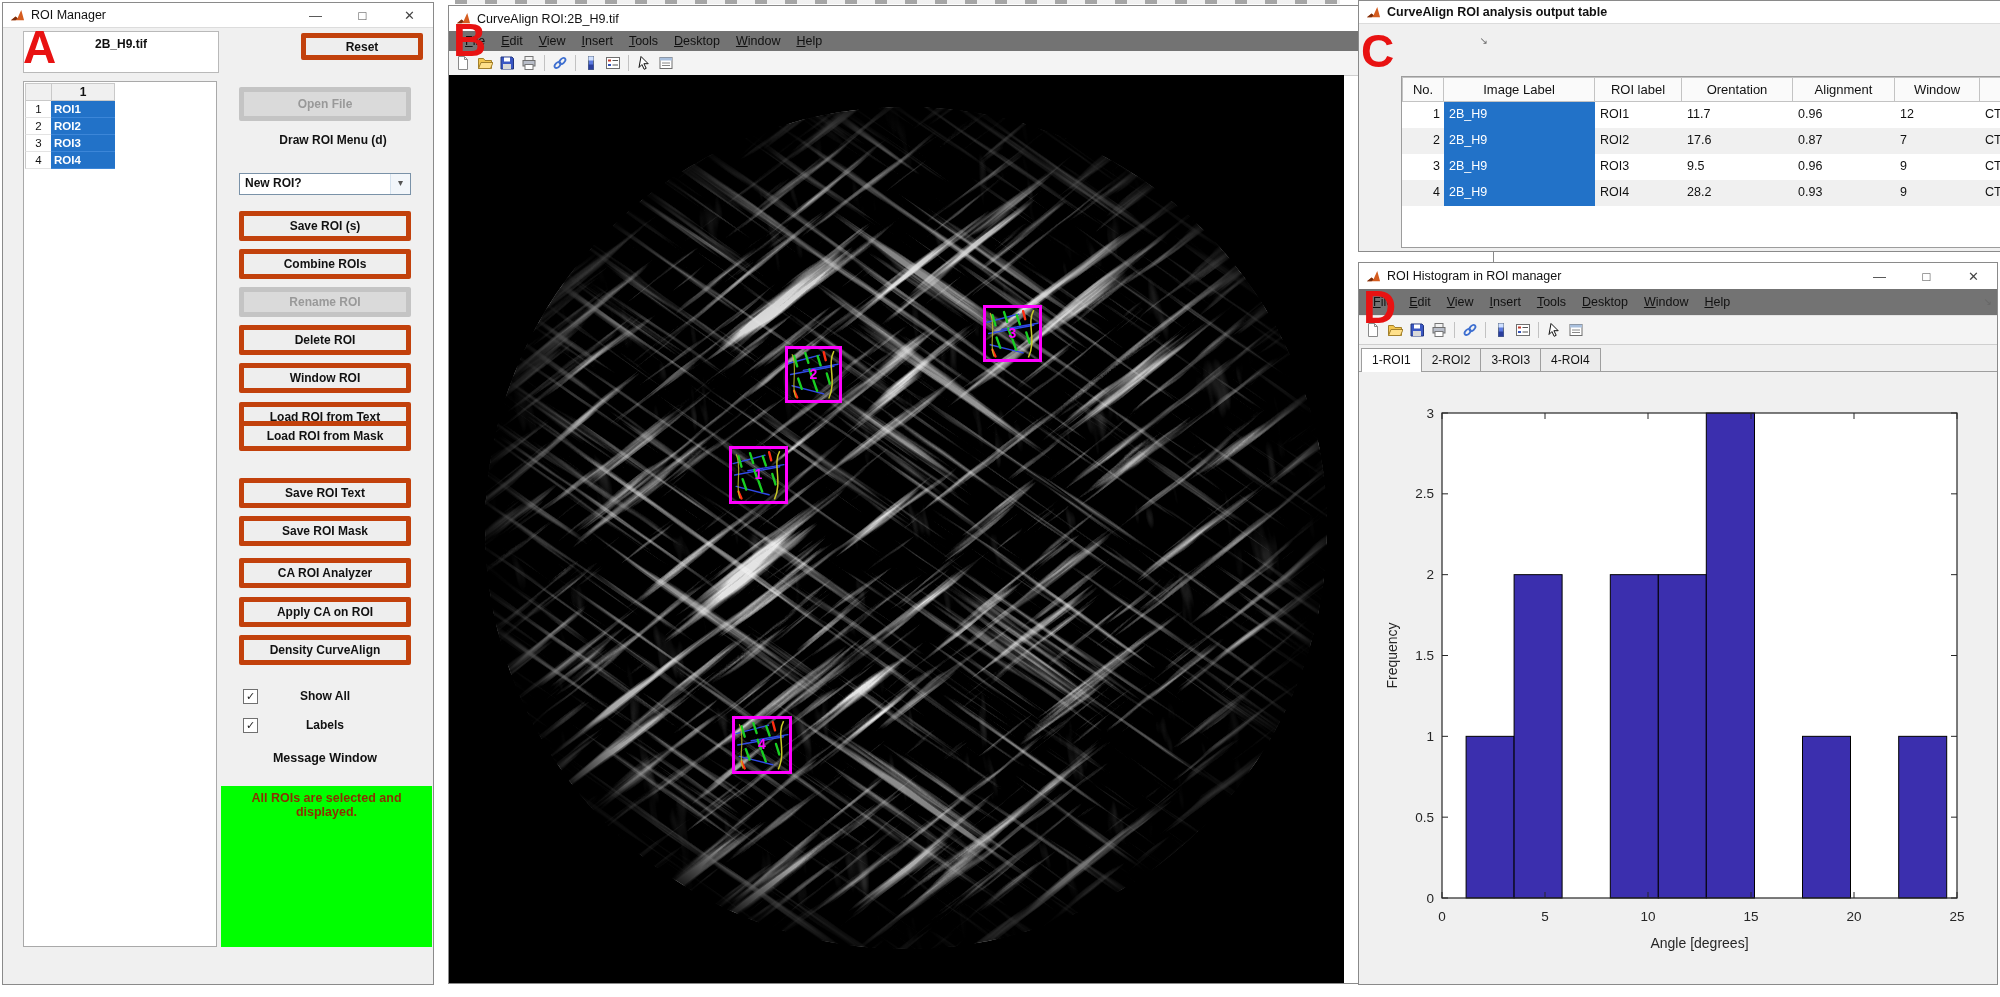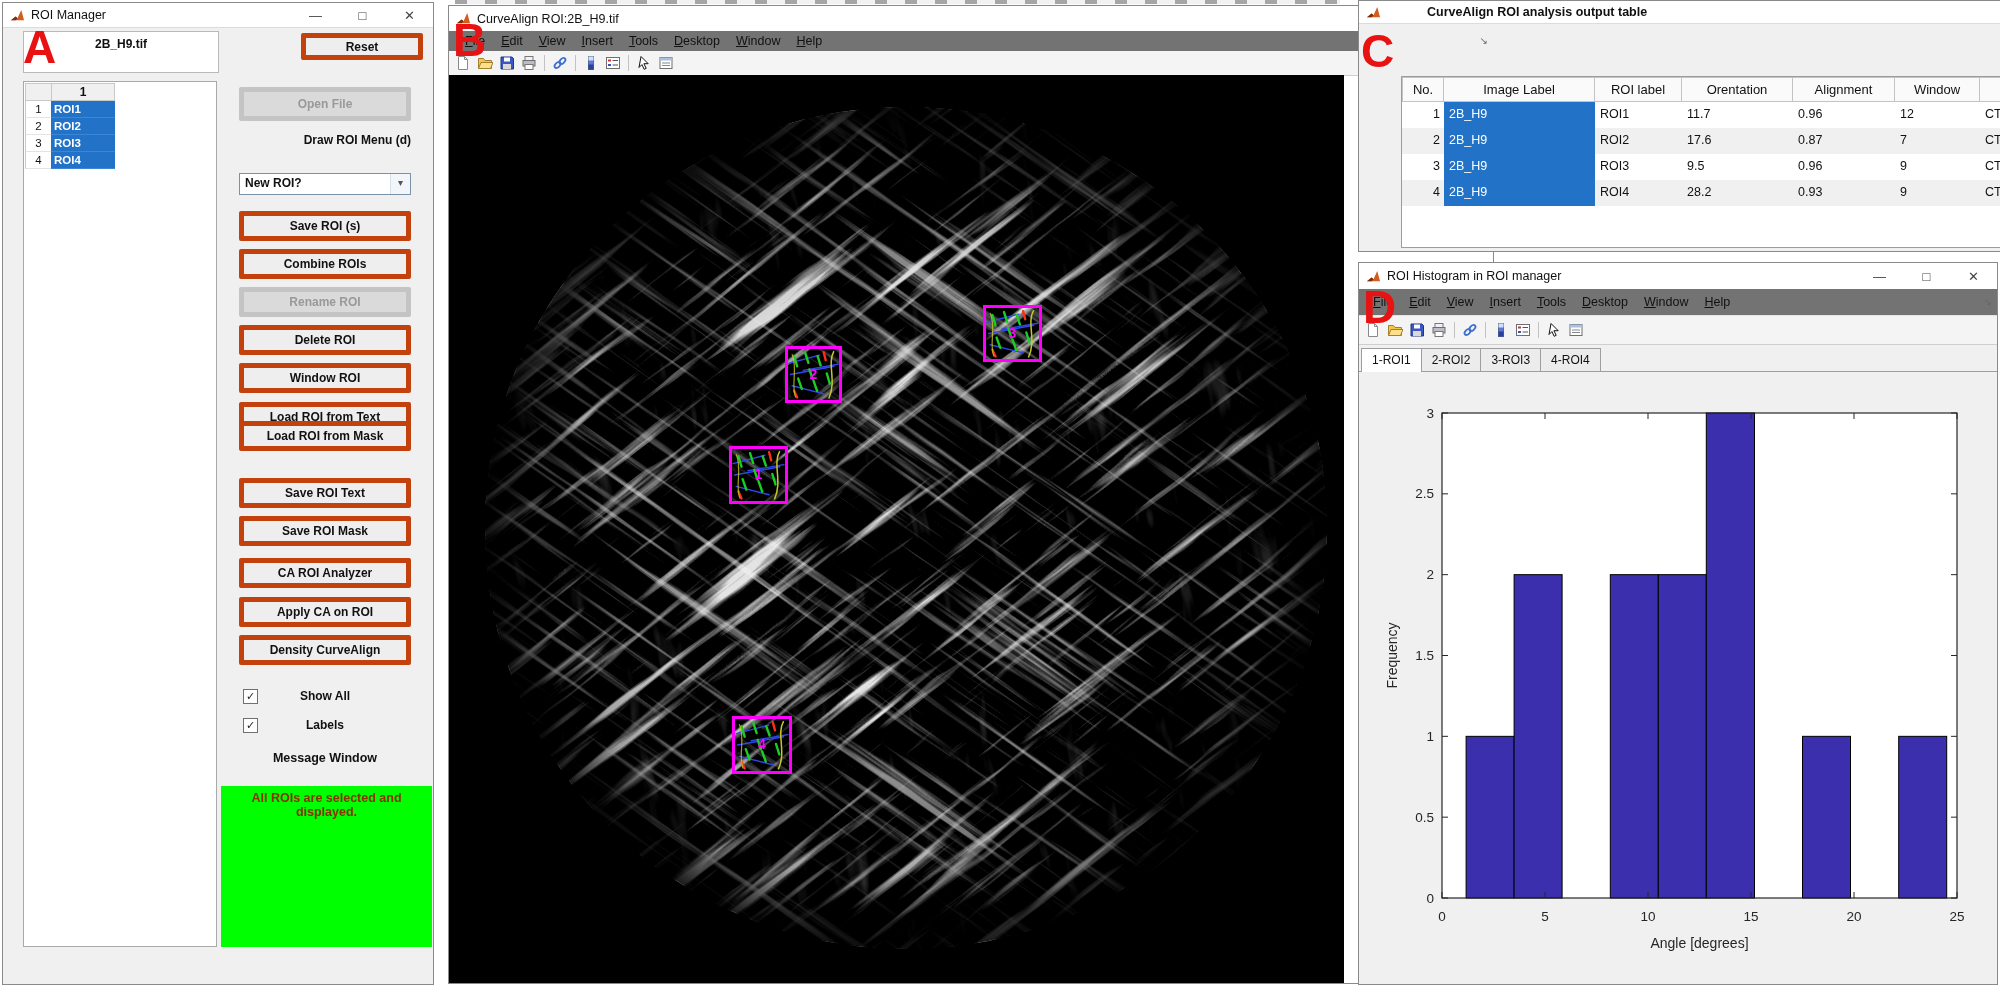--- a/index.html
+++ b/index.html
@@ -101,21 +101,21 @@
           </div>
           <div class="rl-row">
             <div class="rl-num">4</div>
             <div class="rl-cell">ROI4</div>
           </div>
         </div>
     </div>
 
     <div class="btn" style="left:298px;top:30px;width:122px;height:27px;">Reset</div>
     <div class="btn disabled" style="left:236px;top:84px;width:172px;height:34px;">Open File</div>
-    <div style="position:absolute;left:236px;top:130px;width:172px;text-align:right;font-size:12px;font-weight:700;">Draw ROI Menu (d)</div>
+    <div style="position:absolute;left:244px;top:130px;width:172px;text-align:center;font-size:12px;font-weight:700;">Draw ROI Menu (d)</div>
 
     <div class="combo" style="left:236px;top:170px;width:172px;height:22px;">
       <span class="val">New ROI?</span>
       <span class="arrow">▾</span>
     </div>
 
     <div id="a-buttons">
         <div class="btn" style="left: 236px; top: 208px; width: 172px; height: 30px;">Save ROI (s)</div>
         <div class="btn" style="left: 236px; top: 246px; width: 172px; height: 30px;">Combine ROIs</div>
         <div class="btn disabled" style="left: 236px; top: 284px; width: 172px; height: 30px;">Rename ROI</div>
@@ -358,21 +358,21 @@
               <path d="M 48.6 2.08 C 41.04 15.6 51.839999999999996 32.24 43.2 50.44" stroke="#c9c926" stroke-width="1.5" fill="none"></path>
               <path d="M 4.32 5.2 C 10.8 20.8 2.7 36.4 8.1 49.4" stroke="#c9c926" stroke-width="1.2" fill="none" opacity="0.8"></path>
             </svg>
             <span class="roi-label">4</span>
           </div>
         </div>
     </div>
   </section>
 
   <section class="window" id="winC" style="left:1358px;top:0;width:642px;height:252px;border-right:none;">
-    <div class="titlebar" style="height:22px;gap:40px;">
+    <div class="titlebar" style="height:22px;">
       <svg class="m-icon" viewBox="0 0 16 16">
         <polygon points="1,13 6,9 8,11 12,2 15,13" fill="#d55c1f"></polygon>
         <polygon points="1,13 6,9 8,11 6,13" fill="#7a2f0e"></polygon>
       </svg>
       <span class="t-title" style="font-weight:600;">CurveAlign ROI analysis output table</span>
     </div>
     <div class="panel-label" style="left:2px;top:30px;">C</div>
     <div id="c-table" style="position:absolute;left:42px;top:75px;width:600px;height:172px;background:#fff;border:1px solid #9c9c9c;border-right:none;box-sizing:border-box;overflow:hidden;">
         <div class="ct-row">
           <div class="ct-hcell" style="width: 42px; border-left: 1px solid rgb(195, 195, 195);">No.</div>

